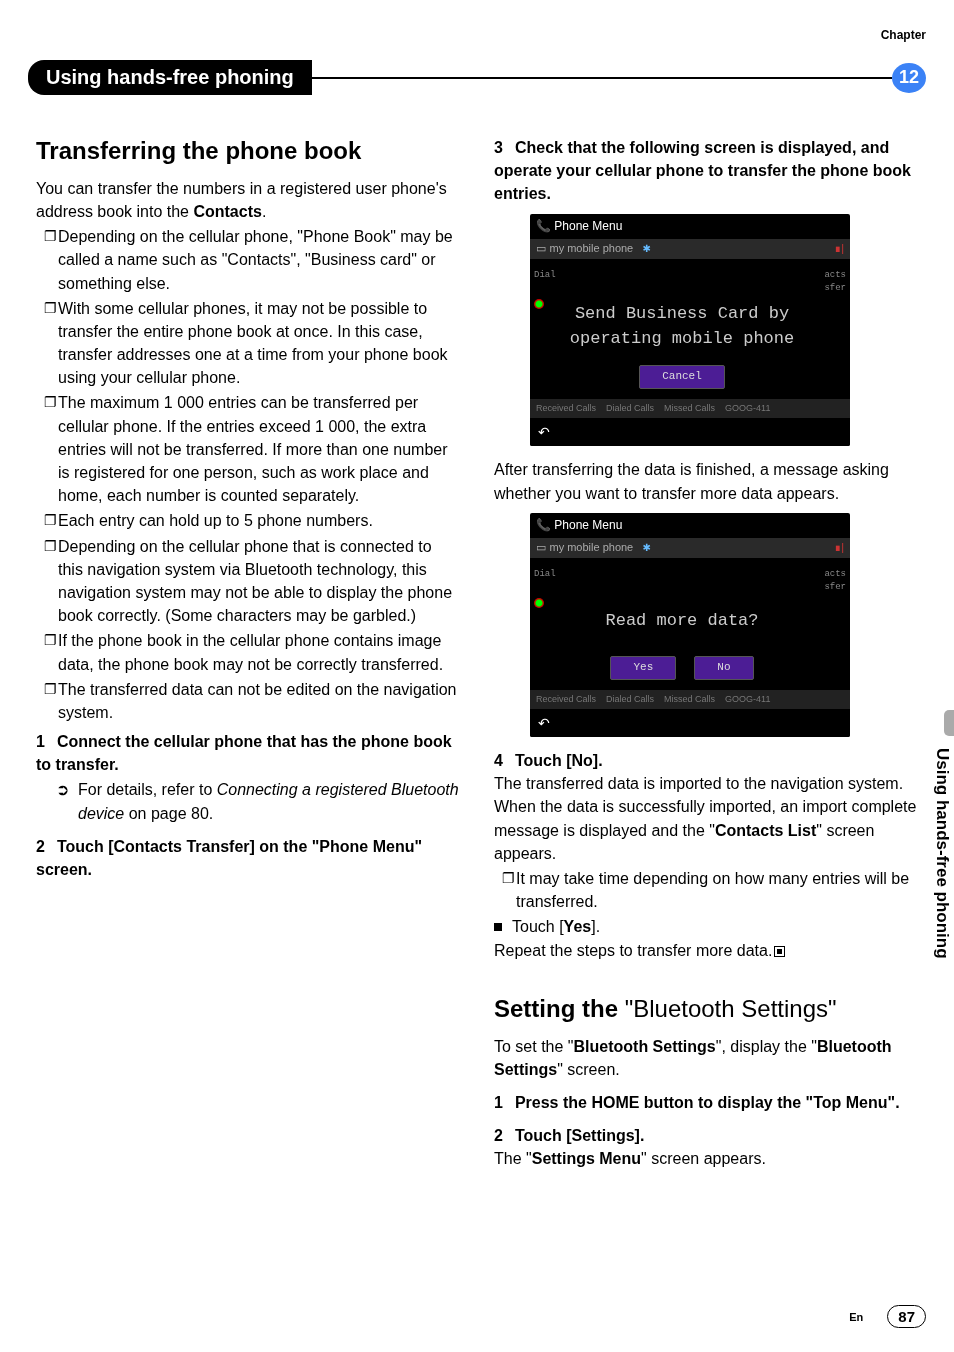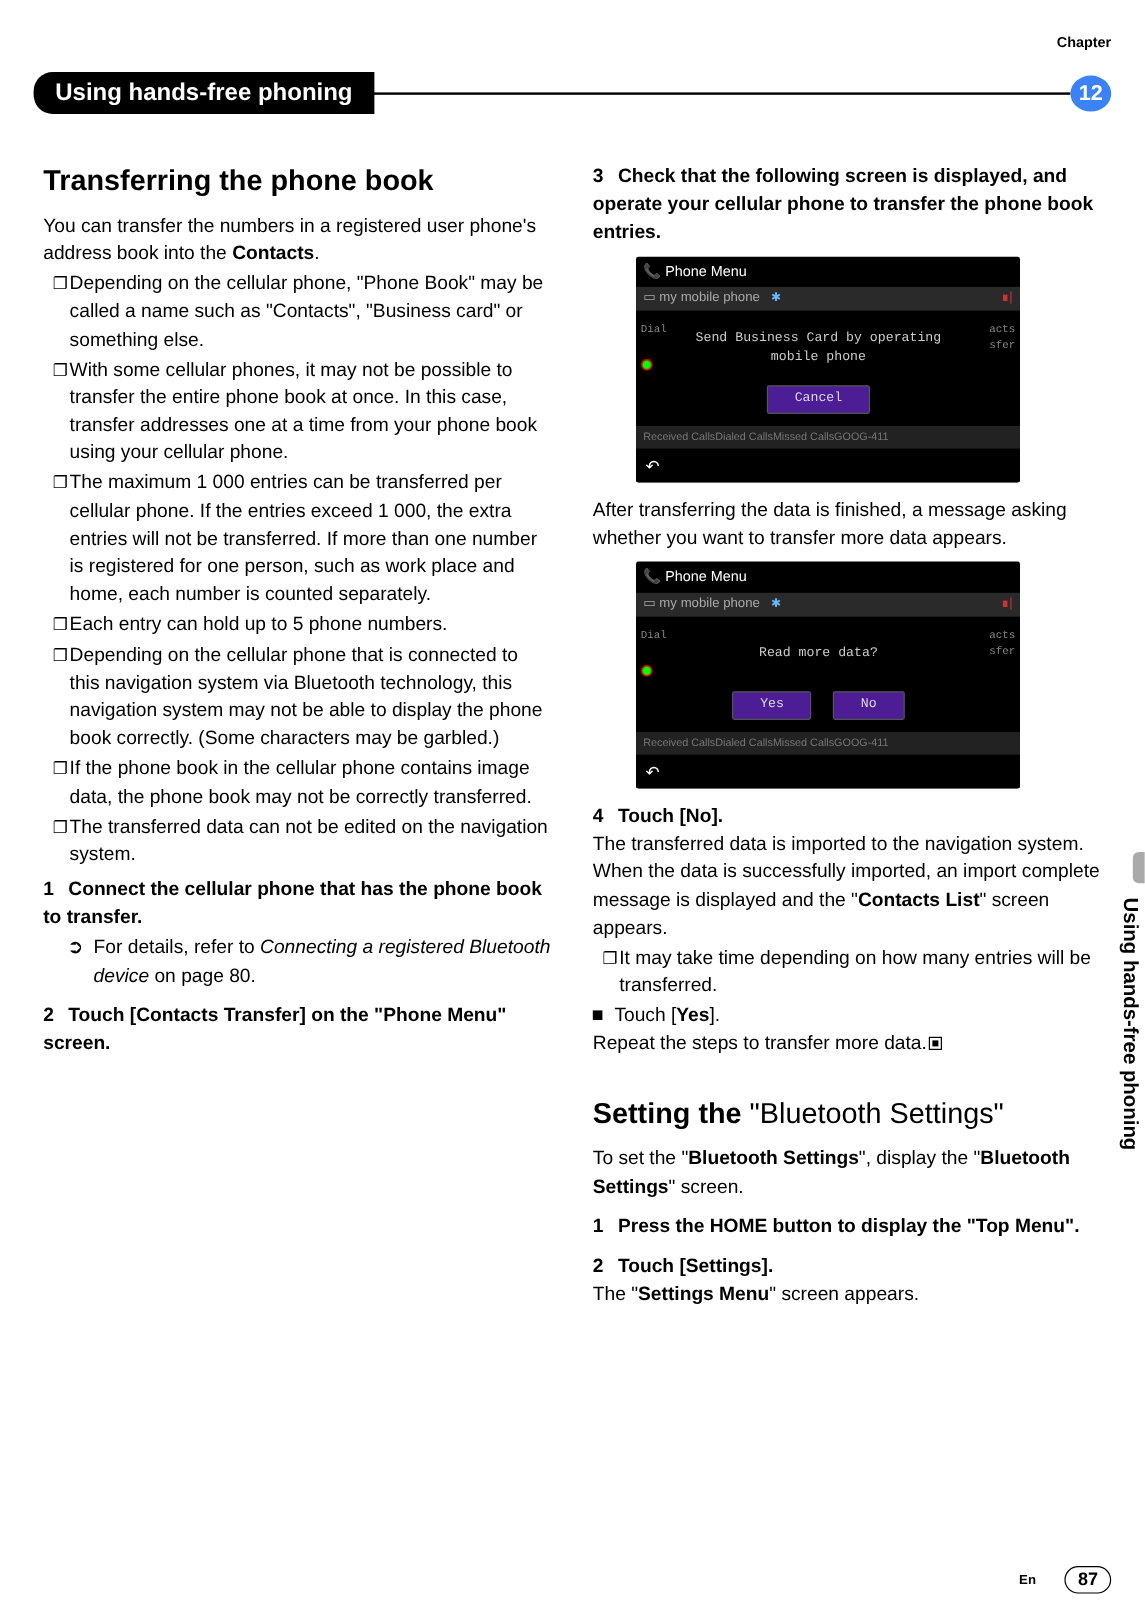--- a/index.html
+++ b/index.html
@@ -151,36 +151,37 @@
   }
   .ss-dot {
     position: absolute;
     left: 4px;
     top: 40px;
     width: 10px;
     height: 10px;
     background: radial-gradient(circle, #0f0 40%, #c00 60%);
     border-radius: 50%;
   }
-  .ss-msg { color: #ccc; padding: 6px 30px; font-size: 11px; }
+  .ss-msg { color: #ccc; padding: 6px 30px; font-size: 17px; margin-top: 27px; }
   .ss-btn-row { display: flex; justify-content: center; gap: 18px; margin: 8px 0 4px 0; }
   .ss-btn {
     background: #4c1d95;
     color: #ddd;
     border: 1px solid #555;
     padding: 3px 22px;
     font-size: 11px;
     border-radius: 2px;
   }
   .ss-tabs {
     background: #222;
     color: #777;
     font-size: 9px;
     padding: 3px 6px;
     display: flex;
+    gap: 10px;
   }
   .ss-back {
     background: #000;
     padding: 4px 8px;
     color: #fff;
     font-size: 14px;
   }
   .end-box {
     display: inline-block;
     border: 1px solid #000;

